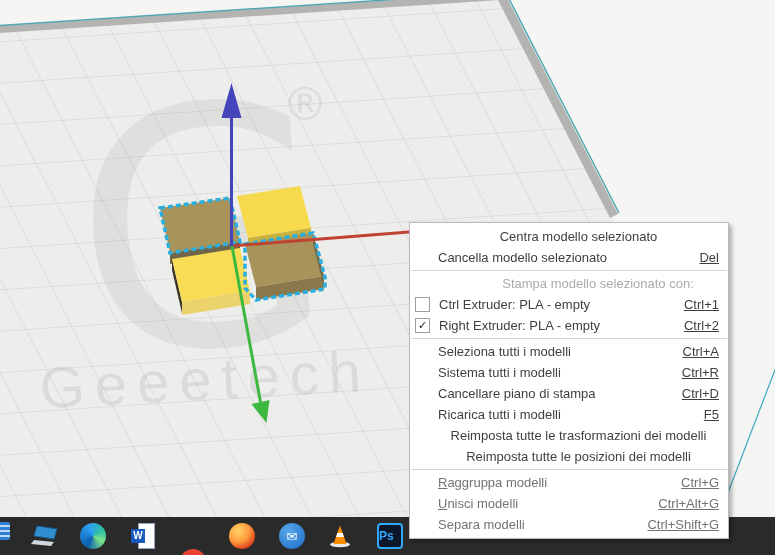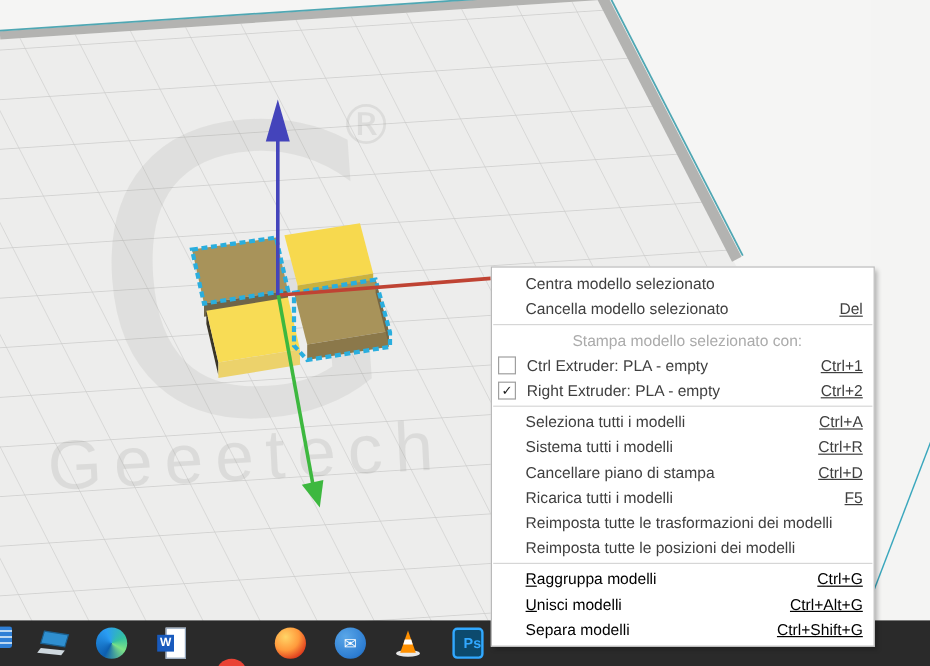--- a/index.html
+++ b/index.html
@@ -4,42 +4,42 @@
 <style>
   html,body{margin:0;padding:0;}
   body{width:775px;height:555px;overflow:hidden;position:relative;background:#f5f5f4;
        font-family:"Liberation Sans",sans-serif;}
   
   #scene{position:absolute;left:0;top:0;z-index:1;}
   
   .ctx{position:absolute;left:409px;top:222px;width:318px;z-index:30;
        background:#ffffff;border:1px solid #b9b9b9;box-shadow:3px 3px 4px rgba(0,0,0,.28);
        padding:3px 0;font-size:13px;color:#3f3f3f;}
-  .mi{display:flex;align-items:center;height:21px;padding:0 9px 0 5px;white-space:nowrap;}
+  .mi{display:flex;align-items:center;height:21px;padding:0 9px 0 5px;white-space:nowrap;justify-content:center;}
   .mi .spacer{width:23px;flex:none;}
   .mi .cbox{width:13px;height:13px;flex:none;border:1px solid #9f9f9f;background:#fff;
             margin-right:9px;text-align:center;font:bold 11px/13px "DejaVu Sans",sans-serif;color:#1c1c1c;}
   .mi .sc{margin-left:auto;padding-left:18px;text-decoration:underline;}
-  .mi.dis{color:#000000;}
+  .mi.dis{color:#737373;}
   .mi.hdr{color:#ababab;padding-left:44px;}
   .sep{height:1px;background:#d6d6d6;margin:2px 1px;}
   .ul{text-decoration:underline;}
   
   #taskbar{position:absolute;left:0;top:517px;width:775px;height:38px;background:#2a2a2a;z-index:10;}
   .tico{position:absolute;top:6px;width:26px;height:26px;}
   .circ{border-radius:50%;width:26px;height:26px;}
   .edge{background:conic-gradient(from 210deg,#0d5fb0,#2a9df4 35%,#35c2a0 60%,#7ee387 75%,#0d5fb0);}
   .chrome{background:conic-gradient(from 300deg,#ea4335 0 120deg,#fbbc05 120deg 240deg,#34a853 240deg 360deg);position:relative;}
   .chrome::after{content:"";position:absolute;left:7px;top:7px;width:12px;height:12px;border-radius:50%;
                  background:#4285f4;border:2px solid #fff;box-sizing:border-box;}
   .firefox{background:radial-gradient(circle at 35% 30%,#ffd567,#ff9a3c 45%,#e0421f 75%,#b5121b);}
   .mailc{background:radial-gradient(circle at 35% 30%,#5aa7e8,#2d7dd2 70%,#1b5ca6);
          display:flex;align-items:center;justify-content:center;color:#fff;font-size:13px;}
-  .ps{width:26px;height:26px;background:#0c4a6e;border:2px solid #31a8ff;border-radius:4px;box-sizing:border-box;
-      color:#31a8ff;font:bold 12px/22px "Liberation Sans",sans-serif;text-align:right;}
+  .ps{width:26px;height:26px;background:#0f172a;border:2px solid #31a8ff;border-radius:4px;box-sizing:border-box;
+      color:#31a8ff;font:bold 12px/22px "Liberation Sans",sans-serif;text-align:left;}
   .wordp{width:24px;height:26px;position:relative;}
   .wordp .page{position:absolute;right:0;top:0;width:17px;height:26px;background:#fff;border:1px solid #94a7bd;
                box-sizing:border-box;}
   .wordp .wbox{position:absolute;left:0;top:6px;width:14px;height:14px;background:#185abd;color:#fff;
                font:bold 10px/14px "Liberation Sans",sans-serif;text-align:center;}
   .startp{position:absolute;left:-8px;top:5px;width:18px;height:18px;background:#2f7fd6;border-radius:2px;
           background-image:repeating-linear-gradient(#2f7fd6 0 3px,#bcd8f2 3px 5px);}
 </style>
 </head>
 <body>

